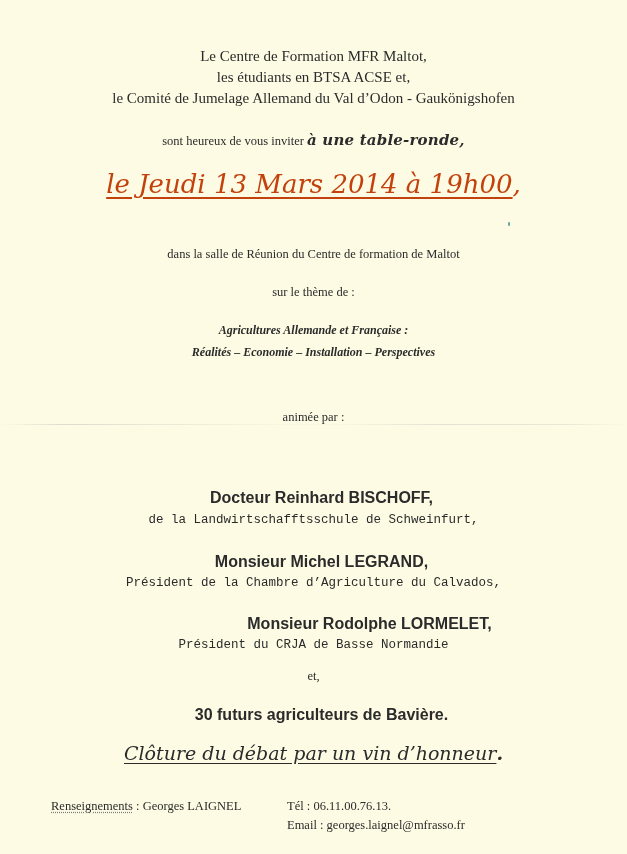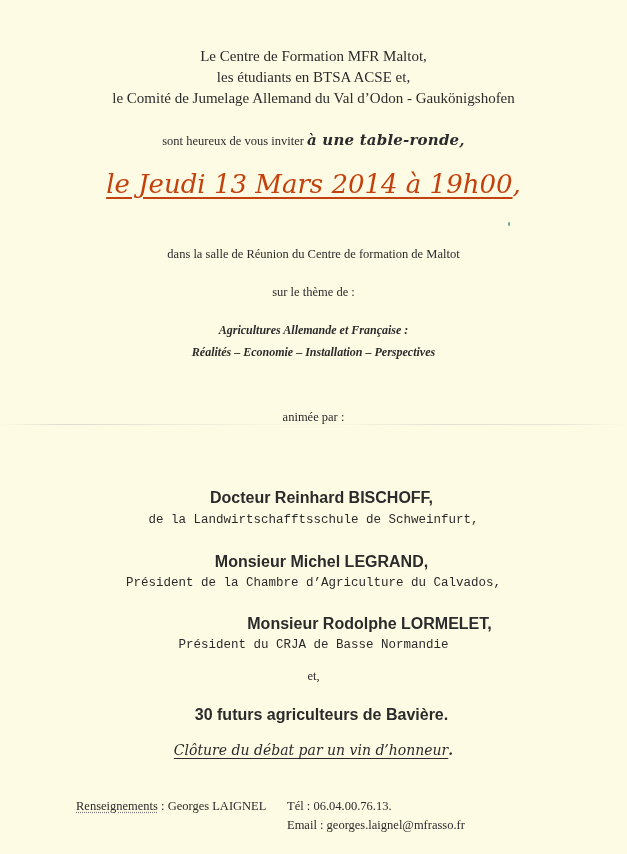--- a/index.html
+++ b/index.html
@@ -61,21 +61,21 @@
       font-size: 16px;
       margin-left: 8px;
     }
     .speaker-role {
       font-size: 12.5px;
       font-family: Liberation Mono, monospace;
     }
     .closing {
       font-family: "DejaVu Serif", serif;
       font-style: italic;
-      font-size: 14px;
+      font-size: 19px;
     }
     .closing span {
       text-decoration: underline;
       text-underline-offset: 3px;
     }
     .fold {
       position: absolute;
       left: 0;
       top: 424px;
       width: 627px;
@@ -140,23 +140,23 @@
   <div class="line speaker-role" style="top:638px;">Président du CRJA de Basse Normandie</div>
 
   <div class="line small" style="top:669px;">et,</div>
 
   <div class="line speaker-name" style="top:706px;">30 futurs agriculteurs de Bavière.</div>
 
   <div class="line closing" style="top:742px;">
     <span>Clôture du débat par un vin d’honneur</span><b>.</b>
   </div>
 
-  <div class="contact" style="left:76px; top:799px;">
+  <div class="contact" style="left:51px; top:799px;">
     <span class="dotted">Renseignements</span><span> : </span><span>Georges LAIGNEL</span>
   </div>
 
-  <div class="contact" style="left:287px; top:799px;">Tél : 06.04.00.76.13.</div>
+  <div class="contact" style="left:287px; top:799px;">Tél : 06.11.00.76.13.</div>
 
   <div class="contact" style="left:287px; top:818px;">
     <span>Email : </span><span>georges.laignel@mfrasso.fr</span>
   </div>
 
 </div>
 
 </body></html>

